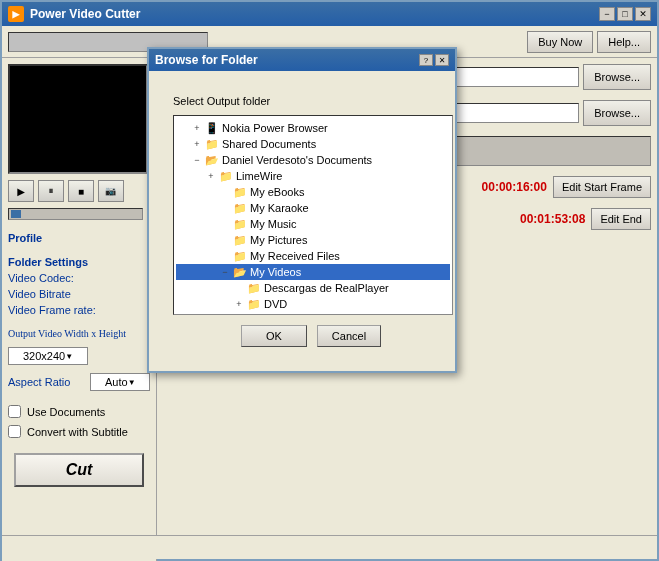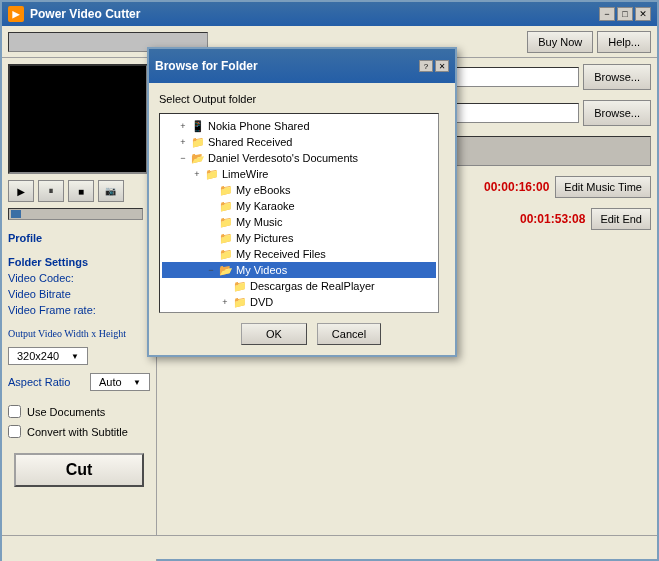--- a/index.html
+++ b/index.html
@@ -179,21 +179,21 @@
     .output-size-label {
       color: #003399;
       font-size: 10px;
       width: 130px;
       font-family: Liberation Serif, serif;
     }
     .select-box {
       background: white;
       border: 1px solid #888;
       font-size: 11px;
-      padding: 1px 8px;
+      padding: 1px 14px;
       display: flex;
       align-items: center;
       justify-content: space-between;
       cursor: pointer;
       width: 80px;
       height: 18px;
     }
     .select-arrow {
       font-size: 8px;
     }
@@ -206,20 +206,21 @@
     }
     .cut-btn {
       background: linear-gradient(to bottom, #f8f6f0, #e0ddd4);
       border: 2px outset #a0a0a0;
       padding: 6px 40px;
       font-size: 16px;
       font-weight: bold;
       cursor: pointer;
       margin-top: 6px;
       width: 130px;
+      font-style: italic;
     }
 
     
     .right-panel {
       flex: 1;
       padding: 6px;
       display: flex;
       flex-direction: column;
       gap: 6px;
     }
@@ -358,21 +359,21 @@
       border: 2px solid #7b9ebd;
       box-shadow: 3px 3px 8px rgba(0,0,0,0.4);
     }
     .dialog-title-bar {
       background: linear-gradient(to bottom, #3a6ea5, #245ea7);
       color: white;
       padding: 4px 6px;
       display: flex;
       align-items: center;
       justify-content: space-between;
-      height: 34px;
+      height: 22px;
     }
     .dialog-title-text {
       font-size: 12px;
       font-weight: bold;
     }
     .dialog-title-controls {
       display: flex;
       gap: 2px;
     }
     .dialog-title-btn {
@@ -380,21 +381,21 @@
       height: 12px;
       background: #d4d0c8;
       border: 1px solid #888;
       cursor: pointer;
       font-size: 8px;
       display: flex;
       align-items: center;
       justify-content: center;
     }
     .dialog-content {
-      padding: 10px;
+      padding: 24px;
     }
     .dialog-instruction {
       font-size: 11px;
       margin-bottom: 8px;
     }
     .folder-tree {
       width: 280px;
       height: 200px;
       background: white;
       border: 1px inset #888;
@@ -581,21 +582,21 @@
         <div class="path-input">
           <span>s\Daniel Verde</span>
         </div>
         <button class="browse-btn">Browse...</button>
       </div>
 
       <div class="timeline-area"></div>
 
       <div class="time-controls">
         <span class="time-display">00:00:16:00</span>
-        <button class="time-btn">Edit Music Time</button>
+        <button class="time-btn">Edit Start Frame</button>
       </div>
       <div class="time-controls">
         <span class="time-display">00:01:53:08</span>
         <button class="time-btn">Edit End</button>
       </div>
 
       <div class="audio-section">
         <div class="audio-row">
           <div class="audio-select">
             <span>libfaac</span>
@@ -648,27 +649,27 @@
 
       <div class="dialog-content">
         <div class="dialog-instruction">Select Output folder</div>
 
         <div class="folder-tree">
           <div class="tree-scroll">
 
             <div class="tree-item indent-1">
               <span class="tree-expand">+</span>
               <span class="tree-icon phone-icon">📱</span>
-              <span>Nokia Phone Shared</span>
+              <span>Nokia Power Browser</span>
             </div>
 
             <div class="tree-item indent-1">
               <span class="tree-expand">+</span>
               <span class="tree-icon folder-icon">📁</span>
-              <span>Shared Received</span>
+              <span>Shared Documents</span>
             </div>
 
             <div class="tree-item indent-1">
               <span class="tree-expand">−</span>
               <span class="tree-icon folder-icon">📂</span>
               <span>Daniel Verdesoto's Documents</span>
             </div>
 
             <div class="tree-item indent-2">
               <span class="tree-expand">+</span>

